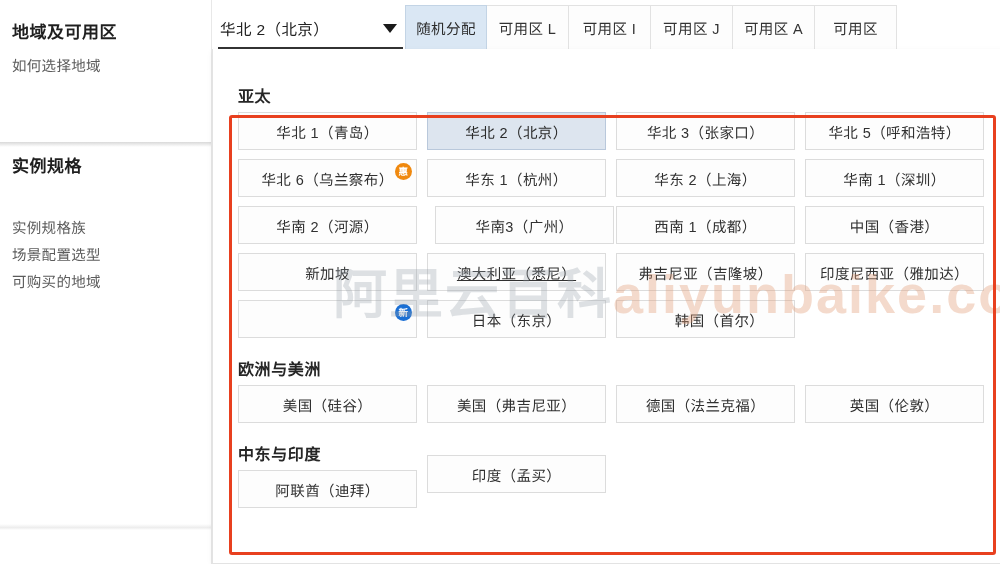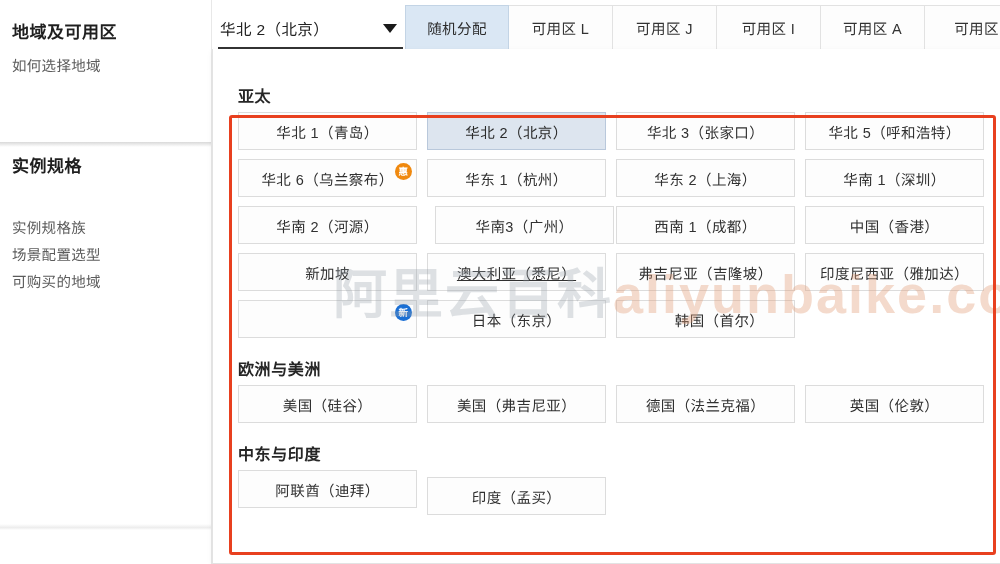--- a/index.html
+++ b/index.html
@@ -115,21 +115,21 @@
   
   .tabstrip {
     position: absolute;
     left: 405px;
     top: 5px;
     height: 45px;
     display: flex;
     align-items: stretch;
   }
   .tab {
-    width: 104px;
+    width: 82px;
     height: 45px;
     box-sizing: border-box;
     border: 1px solid #e2e2e2;
     border-left: none;
     background: #fdfdfd;
     display: flex;
     align-items: center;
     justify-content: center;
     font-size: 14.5px;
     color: #333333;
@@ -267,24 +267,24 @@
   </div>
 
   <div class="tabstrip" id="tabstrip">
       <div class="tab active">
         <span>随机分配</span>
       </div>
       <div class="tab">
         <span>可用区 L</span>
       </div>
       <div class="tab">
+        <span>可用区 I</span>
+      </div>
+      <div class="tab">
         <span>可用区 J</span>
-      </div>
-      <div class="tab">
-        <span>可用区 I</span>
       </div>
       <div class="tab">
         <span>可用区 A</span>
       </div>
       <div class="tab">
         <span>可用区</span>
       </div>
     </div>
 
   <div class="dropdown-panel">
@@ -358,21 +358,21 @@
         <div class="tile" style="left: 403px; top: 336px;">
           <span>德国（法兰克福）</span>
         </div>
         <div class="tile" style="left: 592px; top: 336px;">
           <span>英国（伦敦）</span>
         </div>
         <div class="sec-title" style="left: 25px; top: 392px;">中东与印度</div>
         <div class="tile" style="left: 25px; top: 421px;">
           <span>阿联酋（迪拜）</span>
         </div>
-        <div class="tile" style="left: 214px; top: 428px; align-items: center;">
+        <div class="tile" style="left: 214px; top: 406px; align-items: center;">
           <span>印度（孟买）</span>
         </div>
       </div>
 
     <div class="watermark">
       <span class="wm-cn">阿里云百科</span><span class="wm-en">aliyunbaike.com</span>
     </div>
 
     <div class="annot-box"></div>
   </div>

